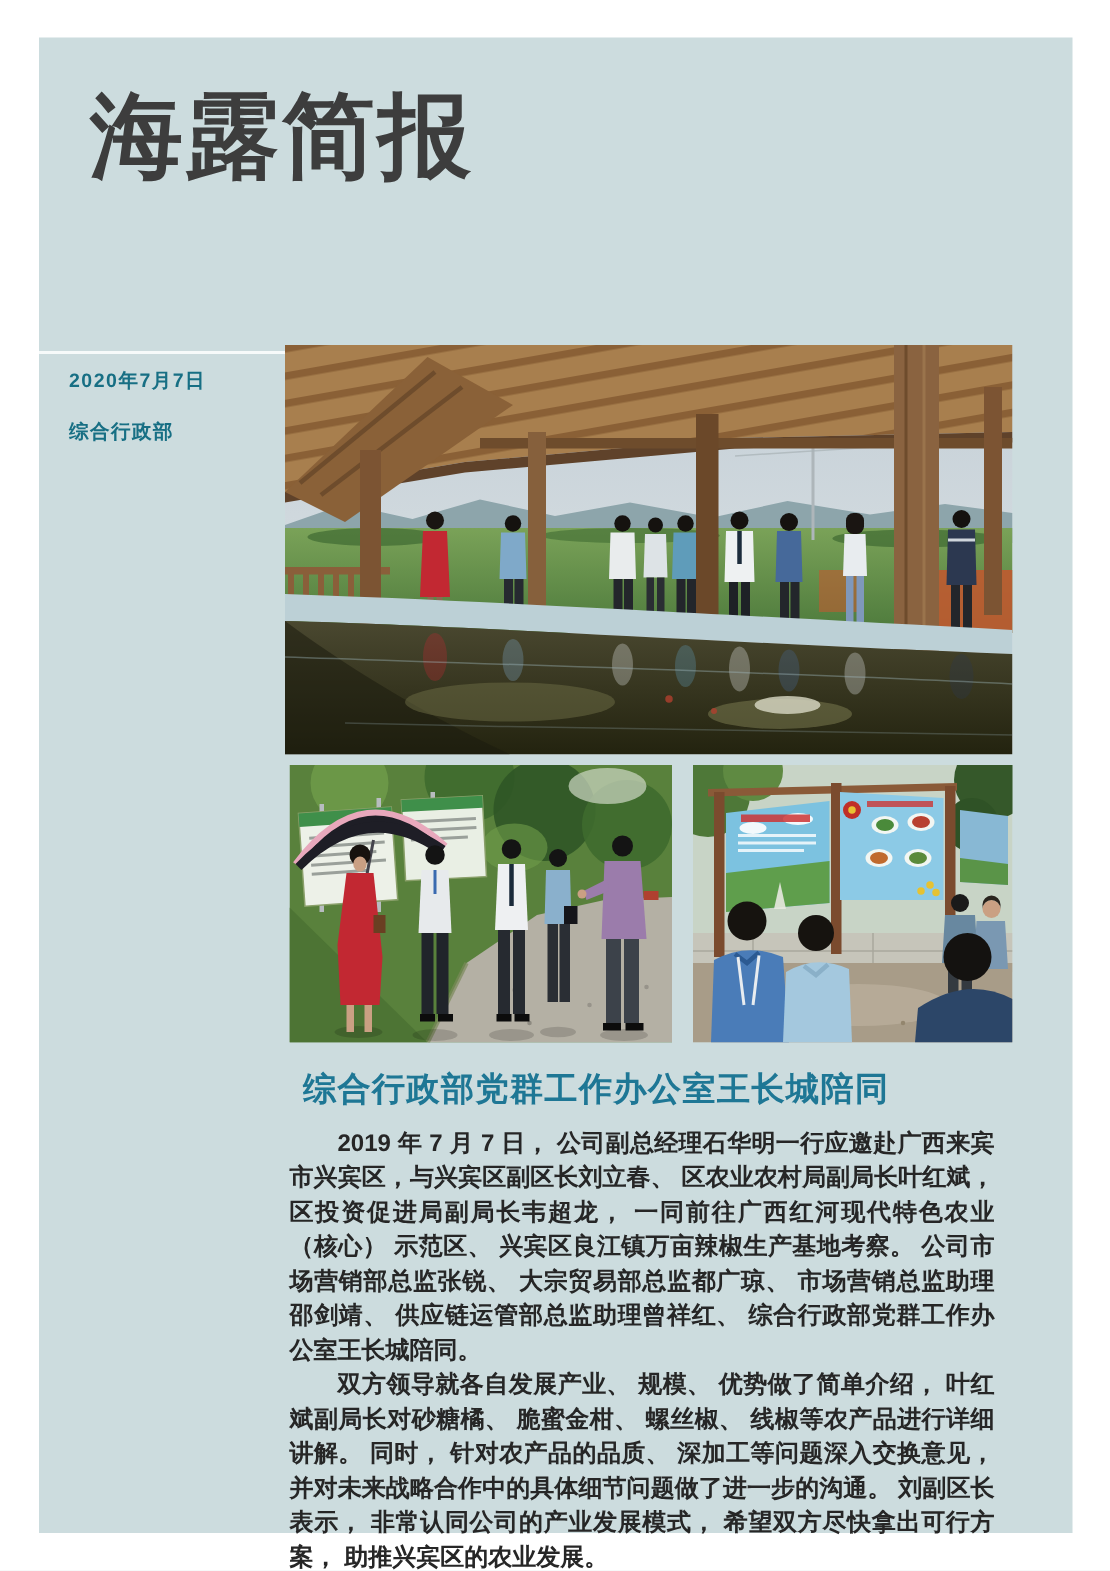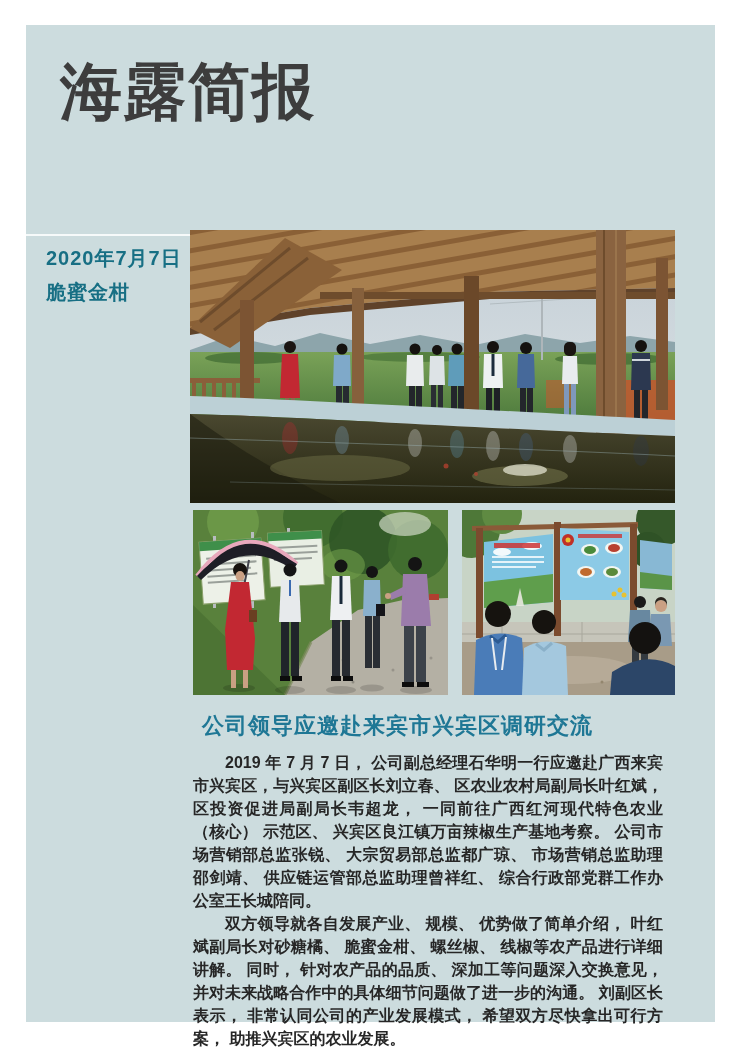--- a/index.html
+++ b/index.html
@@ -18,21 +18,21 @@
   .masthead .title{
     font-size:62px;font-weight:bold;letter-spacing:2px;line-height:1;
   }
   .masthead .issue{
     font-size:26px;font-weight:bold;margin-left:16px;letter-spacing:1px;
   }
   .divider{
     position:absolute;left:0;top:209px;width:165px;height:2px;background:#f6fafa;
   }
   .meta-date,.meta-dept{
-    position:absolute;left:20px;font-size:20px;font-weight:bold;color:#176f84;letter-spacing:1px;
+    position:absolute;left:20px;font-size:13px;font-weight:bold;color:#176f84;letter-spacing:1px;
   }
   .meta-date{top:220px;}
   .meta-dept{top:254px;}
   .photo{position:absolute;display:block;}
   .photo svg{display:block;width:100%;height:100%;}
   .photo-main{left:164px;top:205px;width:485px;height:273px;}
   .photo-left{left:167px;top:485px;width:255px;height:185px;}
   .photo-right{left:436px;top:485px;width:213px;height:185px;}
   .article-heading{
     position:absolute;left:176px;top:686px;width:480px;
@@ -50,21 +50,21 @@
 
 <div class="page">
   <div class="canvas">
 
     <div class="masthead">
       <span class="title">海露简报</span>
     </div>
 
     <div class="divider"></div>
     <div class="meta-date">2020年7月7日</div>
-    <div class="meta-dept">脆蜜金柑</div>
+    <div class="meta-dept">综合行政部</div>
 
     <div class="photo photo-main">
       <svg viewBox="0 0 485 273" role="img" aria-label="公司领导在木结构观景亭内参观沙盘模型">
         <defs>
           <linearGradient id="sky" x1="0" y1="0" x2="0" y2="1">
             <stop offset="0" stop-color="#c3ced6"></stop>
               <stop offset="1" stop-color="#e0e6e7"></stop>
           </linearGradient>
           <linearGradient id="field" x1="0" y1="0" x2="0" y2="1">
             <stop offset="0" stop-color="#7aa258"></stop>
@@ -368,21 +368,21 @@
           <path d="M62,138 Q82,126 104,136 L106,185 L60,185 Z" fill="#a4c8de"></path>
           <path d="M74,134 L82,140 L90,133" stroke="#8ab0c8" stroke-width="3" fill="none"></path>
         </g>
         <g>
           <circle cx="183" cy="128" r="16" fill="#141210"></circle>
           <path d="M150,162 Q183,140 213,156 L213,185 L148,185 Z" fill="#2c4668"></path>
         </g>
       </svg>
     </div>
 
-    <div class="article-heading">公司领导应邀赴来宾市兴宾区调研交流</div>
+    <div class="article-heading">综合行政部党群工作办公室王长城陪同</div>
 
     <div class="article-body">
       <p>2019 年 7 月 7 日， 公司副总经理石华明一行应邀赴广西来宾市兴宾区，与兴宾区副区长刘立春、 区农业农村局副局长叶红斌， 区投资促进局副局长韦超龙， 一同前往广西红河现代特色农业 （核心） 示范区、 兴宾区良江镇万亩辣椒生产基地考察。 公司市场营销部总监张锐、 大宗贸易部总监都广琼、 市场营销总监助理邵剑靖、 供应链运管部总监助理曾祥红、 综合行政部党群工作办公室王长城陪同。</p>
       <p>双方领导就各自发展产业、 规模、 优势做了简单介绍， 叶红斌副局长对砂糖橘、 脆蜜金柑、 螺丝椒、 线椒等农产品进行详细讲解。 同时， 针对农产品的品质、 深加工等问题深入交换意见， 并对未来战略合作中的具体细节问题做了进一步的沟通。 刘副区长表示， 非常认同公司的产业发展模式， 希望双方尽快拿出可行方案， 助推兴宾区的农业发展。</p>
     </div>
 
   </div>
 </div>
 
 </body></html>

